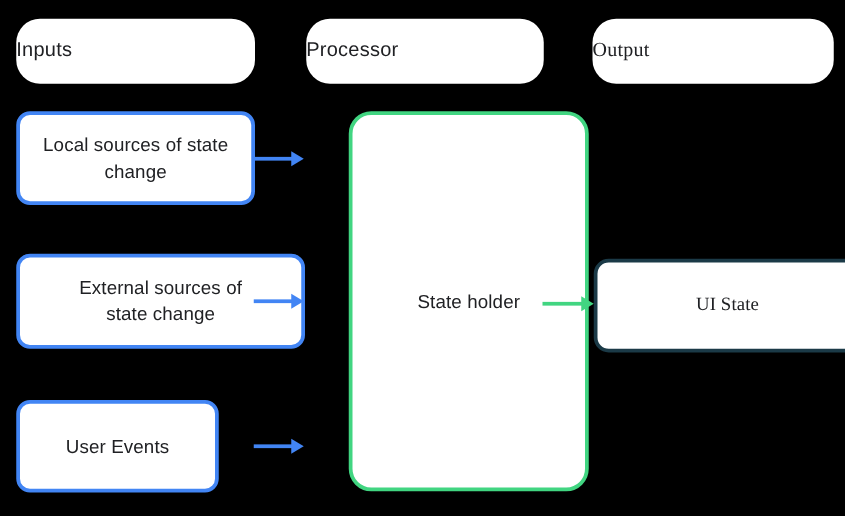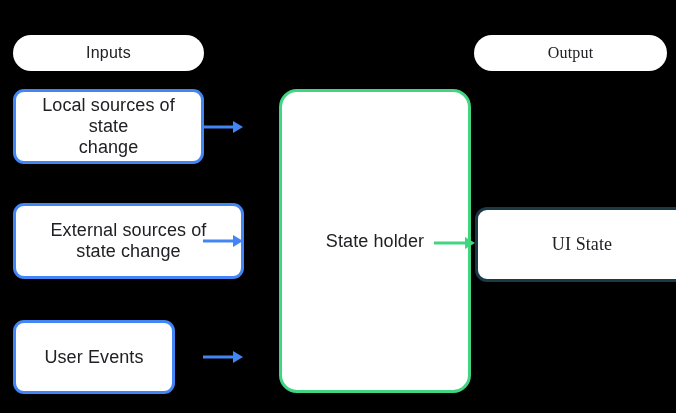--- a/index.html
+++ b/index.html
@@ -10,42 +10,41 @@
   .stage {
     position: relative;
     width: 676px;
     height: 413px;
     background: var(--bg, #000);
     font-family: "Liberation Sans", "DejaVu Sans", sans-serif;
     overflow: hidden;
   }
   .pill {
     position: absolute;
-    height: 36px;
+    height: 52px;
     background: var(--node-fill, #fff);
     border-radius: 19px;
     display: flex;
     align-items: center;
-    justify-content: center;
+    justify-content: flex-start;
     color: var(--text, #202124);
     font-size: 16px;
     font-weight: 500;
     letter-spacing: 0.2px;
-    margin-top: 20px;
   }
   .node {
     position: absolute;
     box-sizing: border-box;
     background: var(--node-fill, #fff);
     display: flex;
     align-items: center;
     justify-content: center;
     text-align: center;
     color: var(--text, #202124);
-    font-size: 18px;
+    font-size: 15px;
     line-height: 21px;
     font-weight: 500;
     letter-spacing: 0.1px;
   }
   .node .label {
     white-space: pre-line;
     padding: 0 14px;
   }
   .node.input-node {
     border: 3.5px solid var(--input-border, #4285f4);
@@ -104,20 +103,23 @@
   #arrow-output   { left: 434px; top: 236px; width: 41px; }
 </style>
 </head>
 <body>
 
 <div class="stage">
 
   <div class="pill" id="pill-inputs">
     <span>Inputs</span>
   </div>
+  <div class="pill" id="pill-processor">
+    <span>Processor</span>
+  </div>
   <div class="pill" id="pill-output">
     <span>Output</span>
   </div>
 
   <div class="node input-node" id="node-local">
     <span class="label">Local sources of state
 change</span>
   </div>
   <div class="node input-node" id="node-external">
     <span class="label">External sources of

